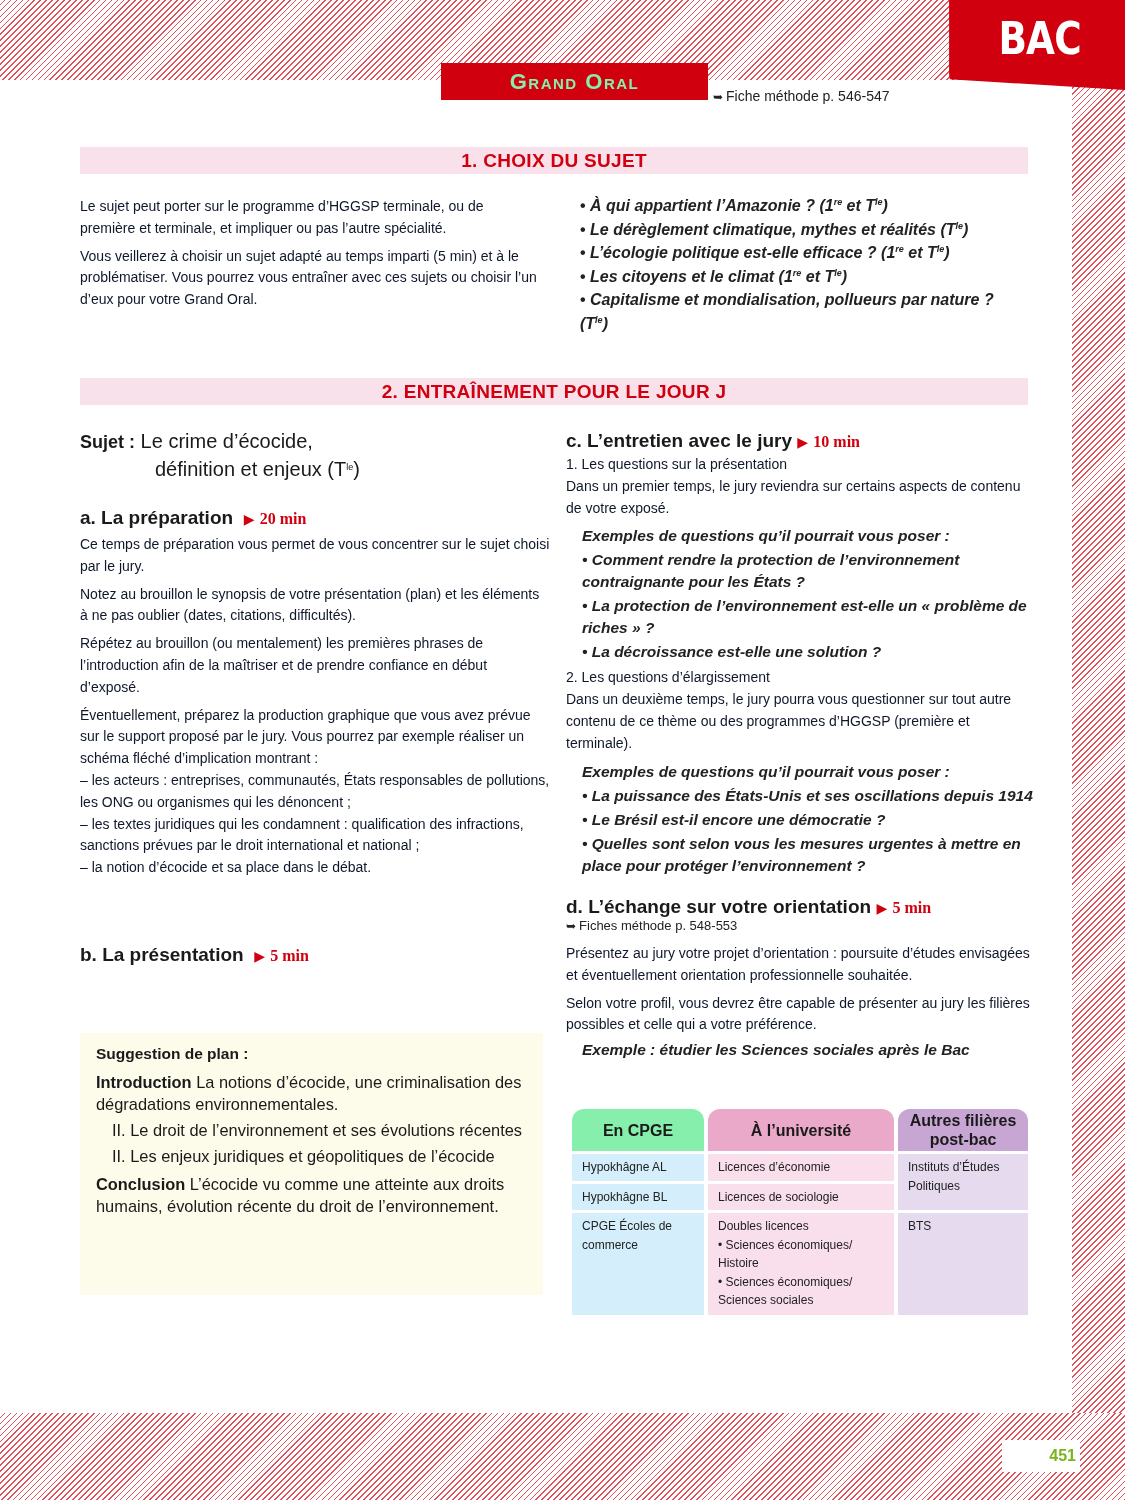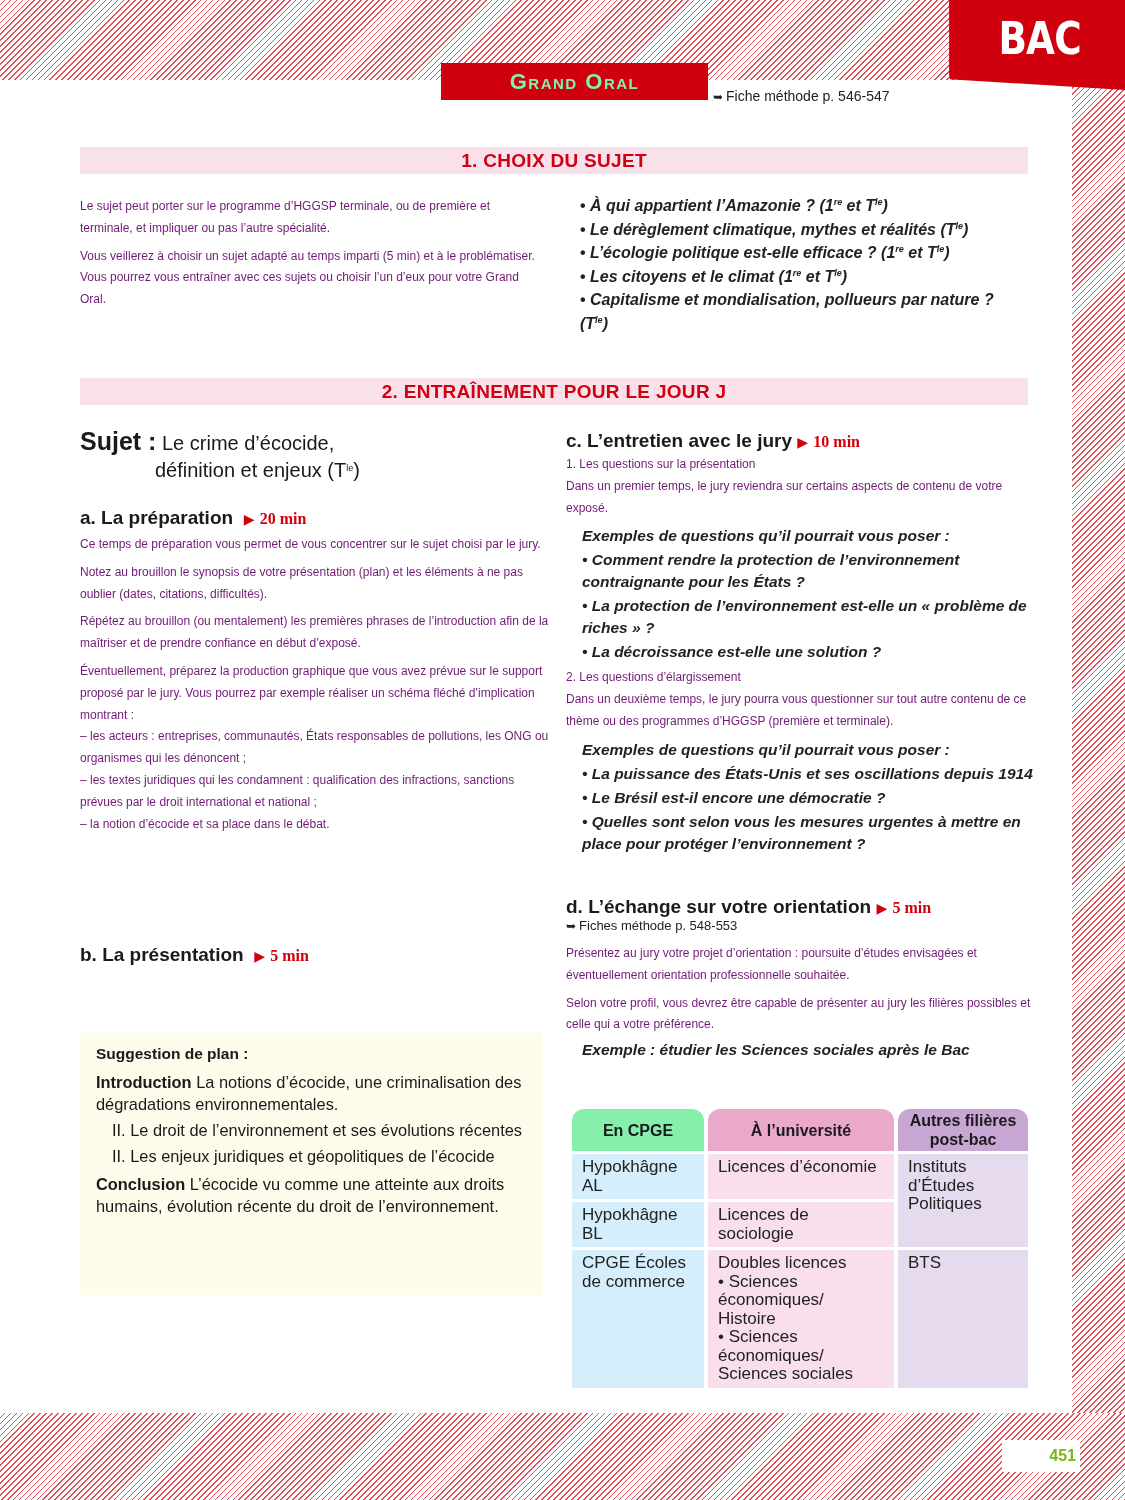--- a/index.html
+++ b/index.html
@@ -47,31 +47,31 @@
 
   .section-bar {
     position: absolute; left: 80px; width: 948px; height: 27px;
     background: #f9e1ec;
     color: #d0000f; font-weight: bold; font-size: 19px;
     text-align: center; line-height: 27px; letter-spacing: 0.3px;
   }
   #bar1 { top: 147px; }
   #bar2 { top: 378px; }
 
-  .body-text { font-size: 12px; line-height: 21.8px; color: #701a75; }
+  .body-text { font-size: 14px; line-height: 21.8px; color: #0f172a; }
   .col { position: absolute; }
   p.para { margin-bottom: 6px; }
 
   .bullets-it { font-style: italic; font-weight: bold; font-size: 16px; line-height: 23.5px; color: #222; }
   .bullets-it li { list-style: none; }
   .bullets-it li::before { content: "• "; font-style: normal; }
   sup { font-size: 9px; vertical-align: 6px; line-height: 0; }
 
   .sujet { font-size: 20px; line-height: 27px; }
-  .sujet b { font-size: 25px; }
+  .sujet b { font-size: 18px; }
   .h3 { font-size: 19px; font-weight: bold; color: #1a1a1a; }
   .h3 .dur { color: #d0000f; font-size: 16px; font-family: Liberation Serif, serif; }
   .h3 .tri { color: #d0000f; font-size: 14px; }
 
   .plan-box {
     position: absolute; left: 80px; top: 1033px; width: 463px; height: 262px;
     background: #fdfbea; padding: 10px 16px;
     font-size: 16.4px; line-height: 22px;
   }
   .plan-box .indent { padding-left: 16px; }
@@ -79,21 +79,21 @@
   .ex-block { padding-left: 16px; font-style: italic; font-weight: bold; font-size: 15.5px; line-height: 22px; color: #222; }
   .ex-block div { margin-bottom: 2px; }
 
   .small-fiche { font-size: 13px; color: #222; }
 
   table.orient { position: absolute; left: 568px; top: 1106px; border-collapse: separate; border-spacing: 4px 3px; }
   table.orient th {
     height: 42px; font-size: 16px; font-weight: bold; color: #1a1a1a;
     border-top-left-radius: 12px; border-top-right-radius: 12px; line-height: 19px;
   }
-  table.orient td { font-size: 17px; line-height: 18.5px; padding: 4px 10px; vertical-align: top; color: #222; }
+  table.orient td { font-size: 12px; line-height: 18.5px; padding: 4px 10px; vertical-align: top; color: #222; }
   .c1h { background: #86efac; width: 132px; }
   .c2h { background: #eaa9c9; width: 186px; }
   .c3h { background: #c8a6d4; width: 130px; }
   .c1 { background: #d5eefb; }
   .c2 { background: #f9dfeb; }
   .c3 { background: #e6daef; }
 
   .page-num {
     position: absolute; left: 1002px; top: 1440px; width: 78px; height: 32px;
     background: #fff; color: #7ab51d; font-weight: bold; font-size: 16px;

